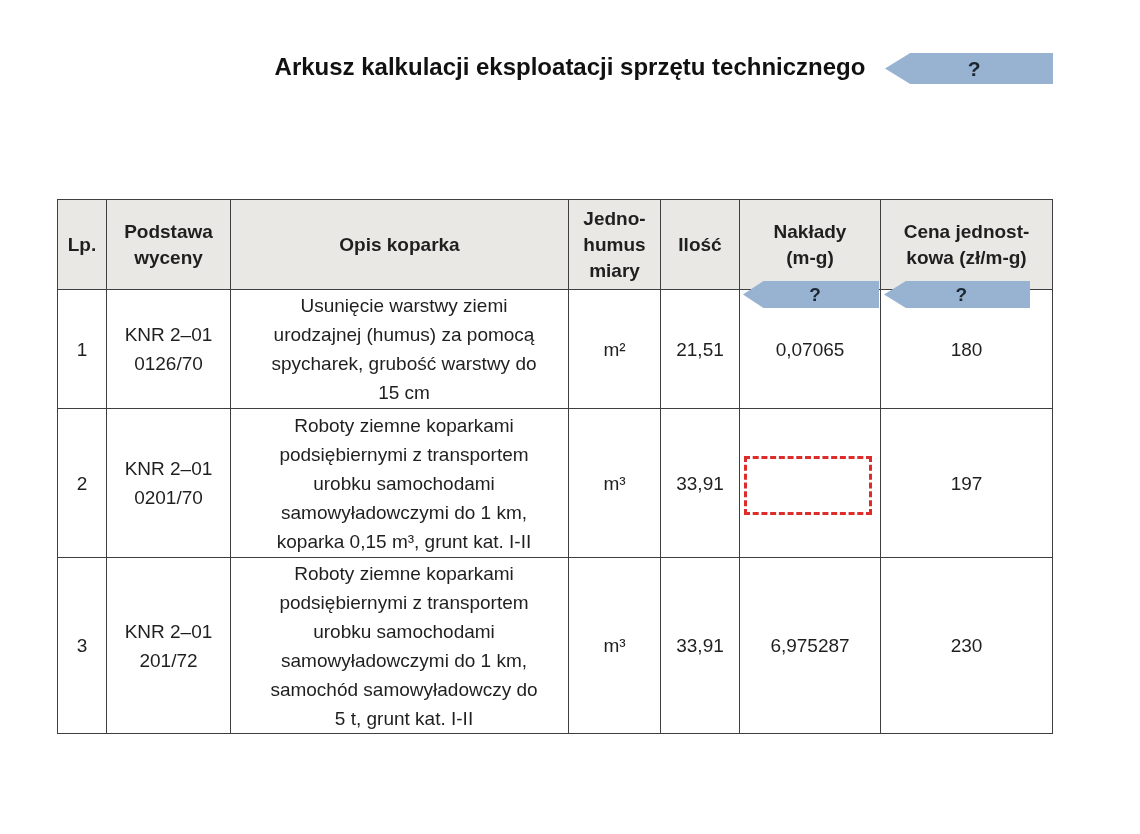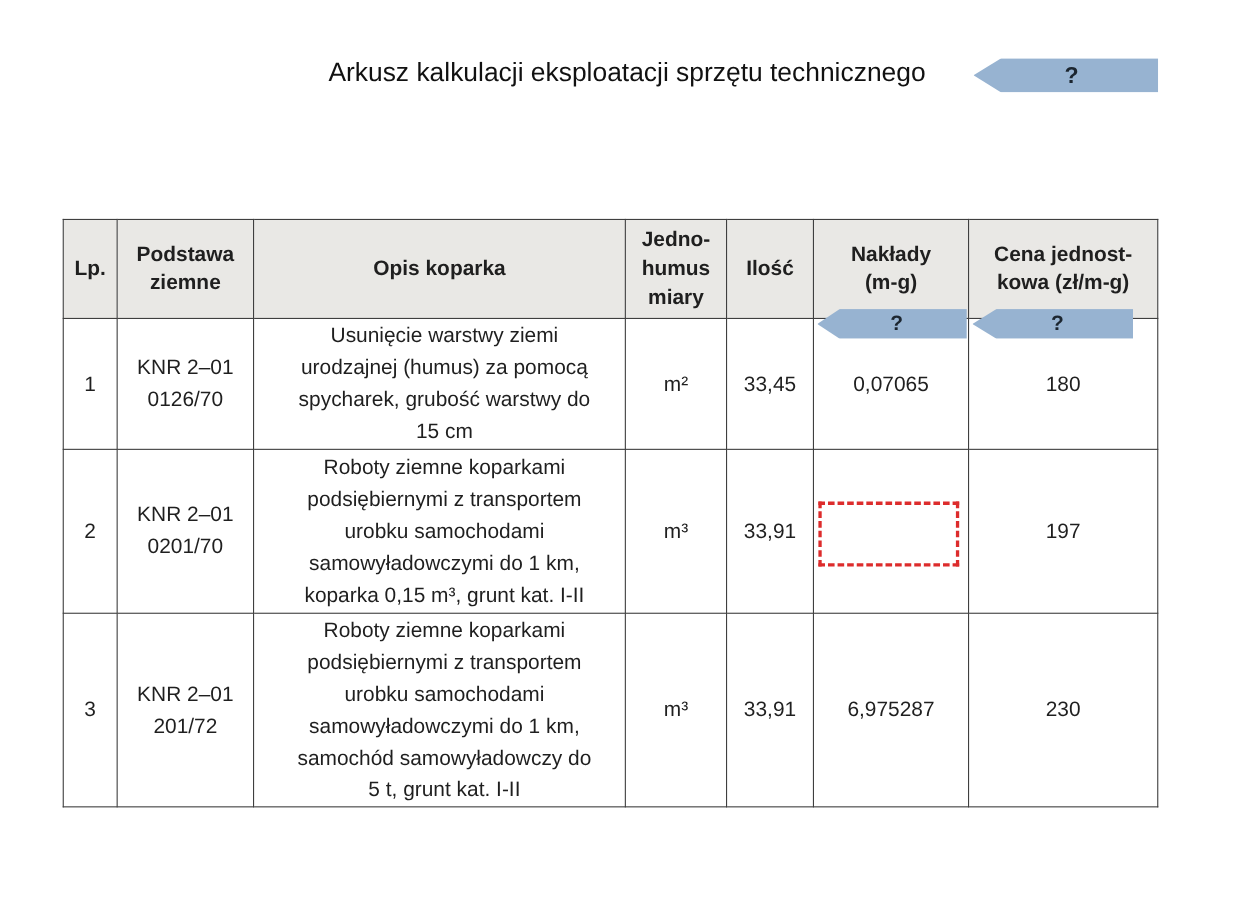--- a/index.html
+++ b/index.html
@@ -16,21 +16,21 @@
     width:1140px;height:834px;
     background:#ffffff;
     font-family:"Liberation Sans","DejaVu Sans",sans-serif;
     color:var(--text);
     overflow:hidden;
   }
   
   .title-block{
     position:absolute;top:48px;left:0;right:0;
     text-align:center;
-    font-weight:normal;
+    font-weight:bold;
     font-size:24px;
     line-height:38px;
     color:#111;
   }
   
   .q-arrow{
     position:absolute;
     background:var(--arrow-blue);
     clip-path:polygon(0 50%,15% 0,100% 0,100% 100%,15% 100%);
     display:flex;align-items:center;justify-content:center;
@@ -108,21 +108,21 @@
         <col style="width:338px">
       <col style="width:92px">
         <col style="width:79px">
         <col style="width:141px">
       <col style="width:172px">
     </colgroup>
     <thead>
       <tr>
         <th>Lp.</th>
         <th>Podstawa
-ziemne</th>
+wyceny</th>
         <th>Opis koparka</th>
         <th>Jedno-
 humus
 miary</th>
         <th>Ilość</th>
         <th>Nakłady
 (m-g)</th>
         <th>Cena jednost-
 kowa (zł/m-g)</th>
       </tr>
@@ -130,21 +130,21 @@
     <tbody>
       <tr class="row-1">
         <td>1</td>
         <td>KNR 2–01
 0126/70</td>
         <td class="cell-opis">Usunięcie warstwy ziemi
 urodzajnej (humus) za pomocą
 spycharek, grubość warstwy do
 15 cm</td>
         <td>m²</td>
-        <td>33,45</td>
+        <td>21,51</td>
         <td>0,07065</td>
         <td>180</td>
       </tr>
       <tr class="row-2">
         <td>2</td>
         <td>KNR 2–01
 0201/70</td>
         <td class="cell-opis">Roboty ziemne koparkami
 podsiębiernymi z transportem
 urobku samochodami

